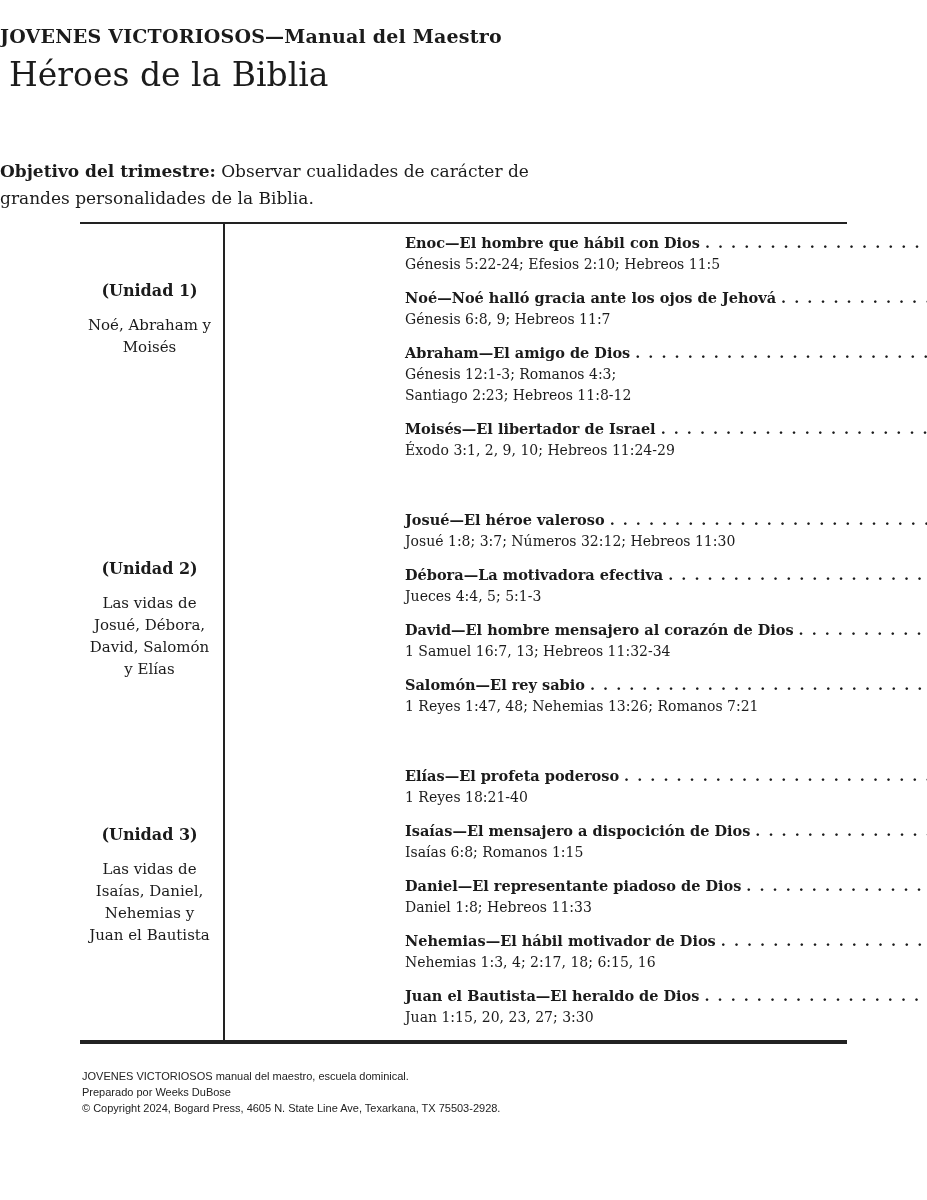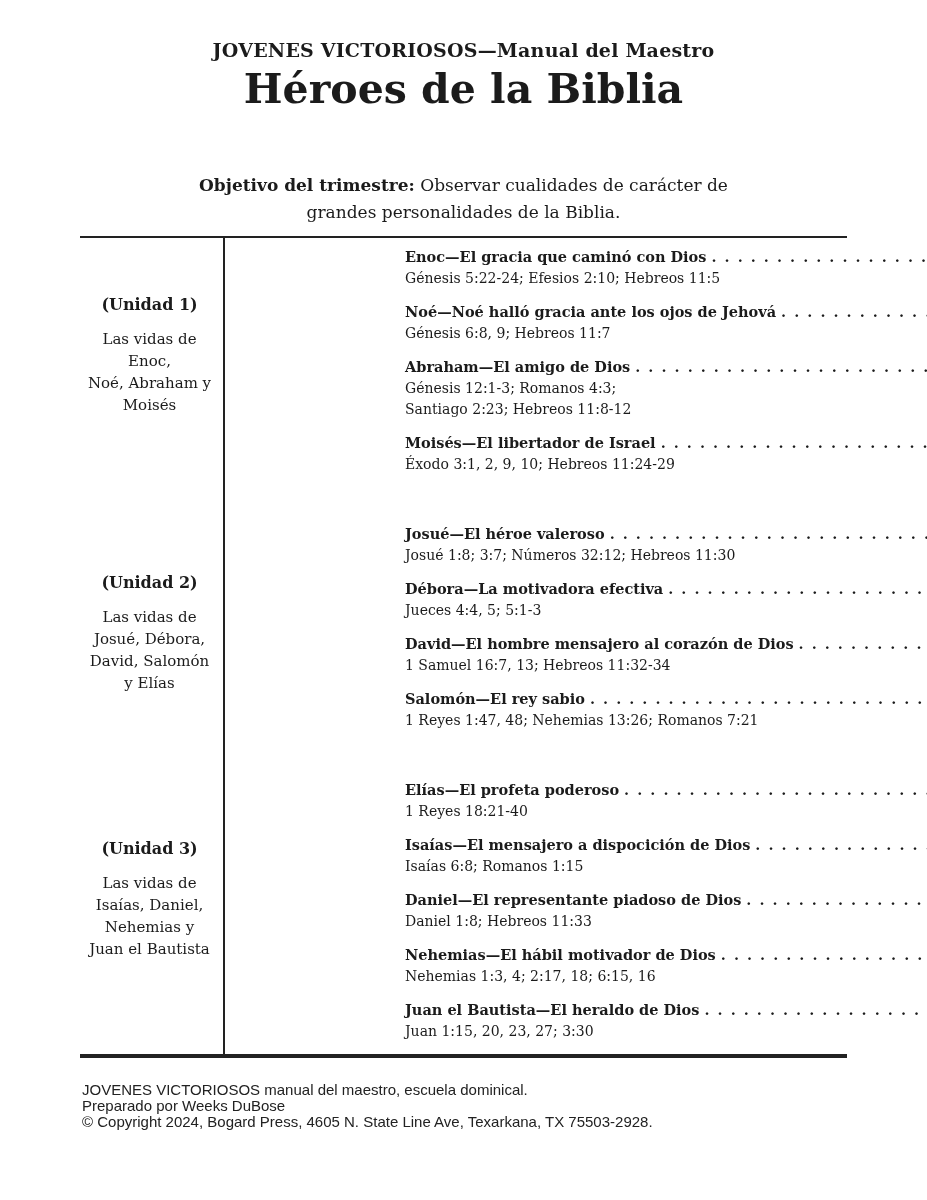--- a/index.html
+++ b/index.html
@@ -4,23 +4,23 @@
 <style>
   * { margin:0; padding:0; box-sizing:border-box; }
   html,body { background:#ffffff; }
   body { font-family:"DejaVu Serif","Liberation Serif",serif; color:#1b1b1b; }
   .page {
     position:relative; width:927px; height:1200px; background:#ffffff;
     overflow:hidden;
   }
 
   
-  .doc-header { text-align:center; padding-top:38px; }
+  .doc-header { text-align:left; padding-top:24px; }
   .series-title { font-size:19px; font-weight:bold; line-height:24px; letter-spacing:.2px; }
-  .page-title  { font-size:41px; font-weight:bold; line-height:42px; margin-top:6px; }
+  .page-title  { font-size:33px; font-weight:normal; line-height:42px; margin-top:6px;margin-left:9px; }
   .objective   { margin-top:62px; font-size:17px; line-height:27px; }
   .objective-label { font-weight:bold; }
 
   
   .toc-table {
     display:flex; margin:10px 80px 0 80px; width:767px; min-height:822px;
     border-top:2px solid #222; border-bottom:4px solid #222;
   }
   .unit-column {
     width:145px; flex:0 0 145px; border-right:2px solid #222;
@@ -45,21 +45,21 @@
   }
   .leader::after {
     content:". . . . . . . . . . . . . . . . . . . . . . . . . . . . . . . . . . . . . . . . . . . . . . . . . . . . . . . . . . . .";
   }
   .toc-refs div { font-size:14px; line-height:21px; }
 
   
   .page-footer {
     margin:24px 0 8px 82px;
     font-family:"Liberation Sans","DejaVu Sans",sans-serif;
-    font-size:15px; line-height:16px; color:#222;
+    font-size:11px; line-height:16px; color:#222;
   }
 </style>
 </head>
 <body>
 
 <div class="page">
 
   <header class="doc-header">
     <div class="series-title">JOVENES VICTORIOSOS—Manual del Maestro</div>
     <h1 class="page-title">Héroes de la Biblia</h1>
@@ -69,21 +69,20 @@
       <span>grandes personalidades de la Biblia.</span>
     </div>
   </header>
 
   <div class="toc-table">
 
     <div class="unit-column">
       <div class="unit-block u1">
         <div class="unit-label">(Unidad 1)</div>
         <div class="unit-desc">
-            <div>Las vidas de Enoc,</div>
             <div>Noé, Abraham y</div>
             <div>Moisés</div>
           </div>
       </div>
       <div class="unit-block u2">
         <div class="unit-label">(Unidad 2)</div>
         <div class="unit-desc">
             <div>Las vidas de</div>
             <div>Josué, Débora,</div>
             <div>David, Salomón</div>
@@ -99,21 +98,21 @@
             <div>Juan el Bautista</div>
           </div>
       </div>
     </div>
 
     <div class="toc-entries">
 
     <div class="toc-group">
           <div class="toc-entry">
             <div class="toc-line">
-              <span class="toc-title">Enoc—El gracia que caminó con Dios</span>
+              <span class="toc-title">Enoc—El hombre que hábil con Dios</span>
               <span class="leader"></span>
             </div>
             <div class="toc-refs">
               <div class="toc-ref">Génesis 5:22-24; Efesios 2:10; Hebreos 11:5</div>
             </div>
           </div>
           <div class="toc-entry">
             <div class="toc-line">
               <span class="toc-title">Noé—Noé halló gracia ante los ojos de Jehová</span>
               <span class="leader"></span>

